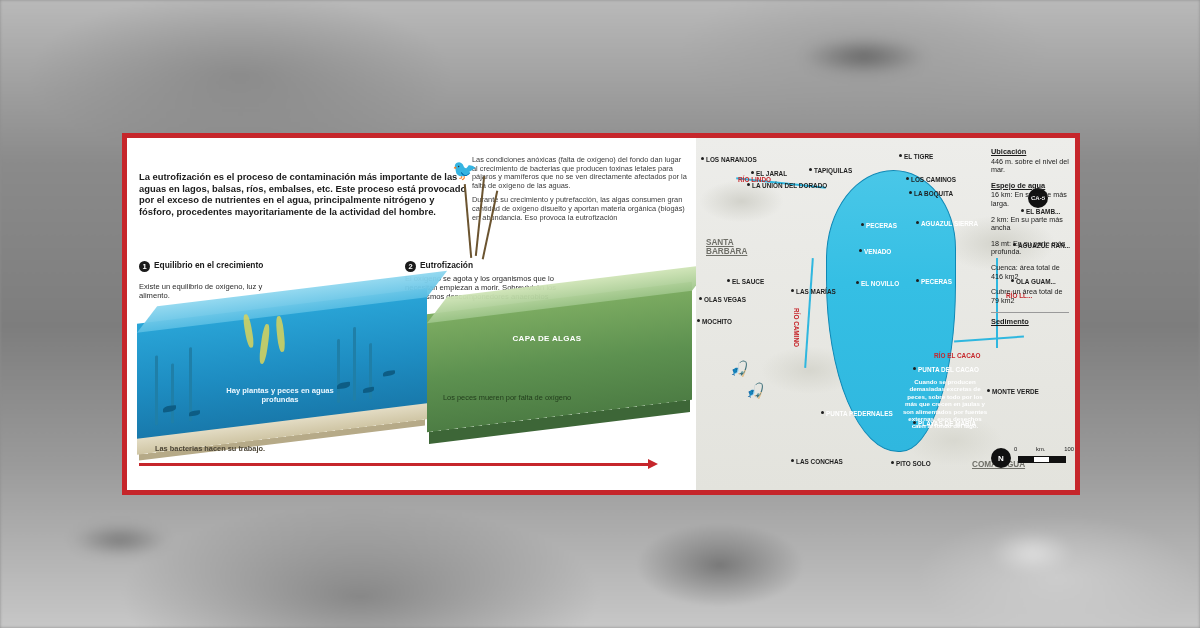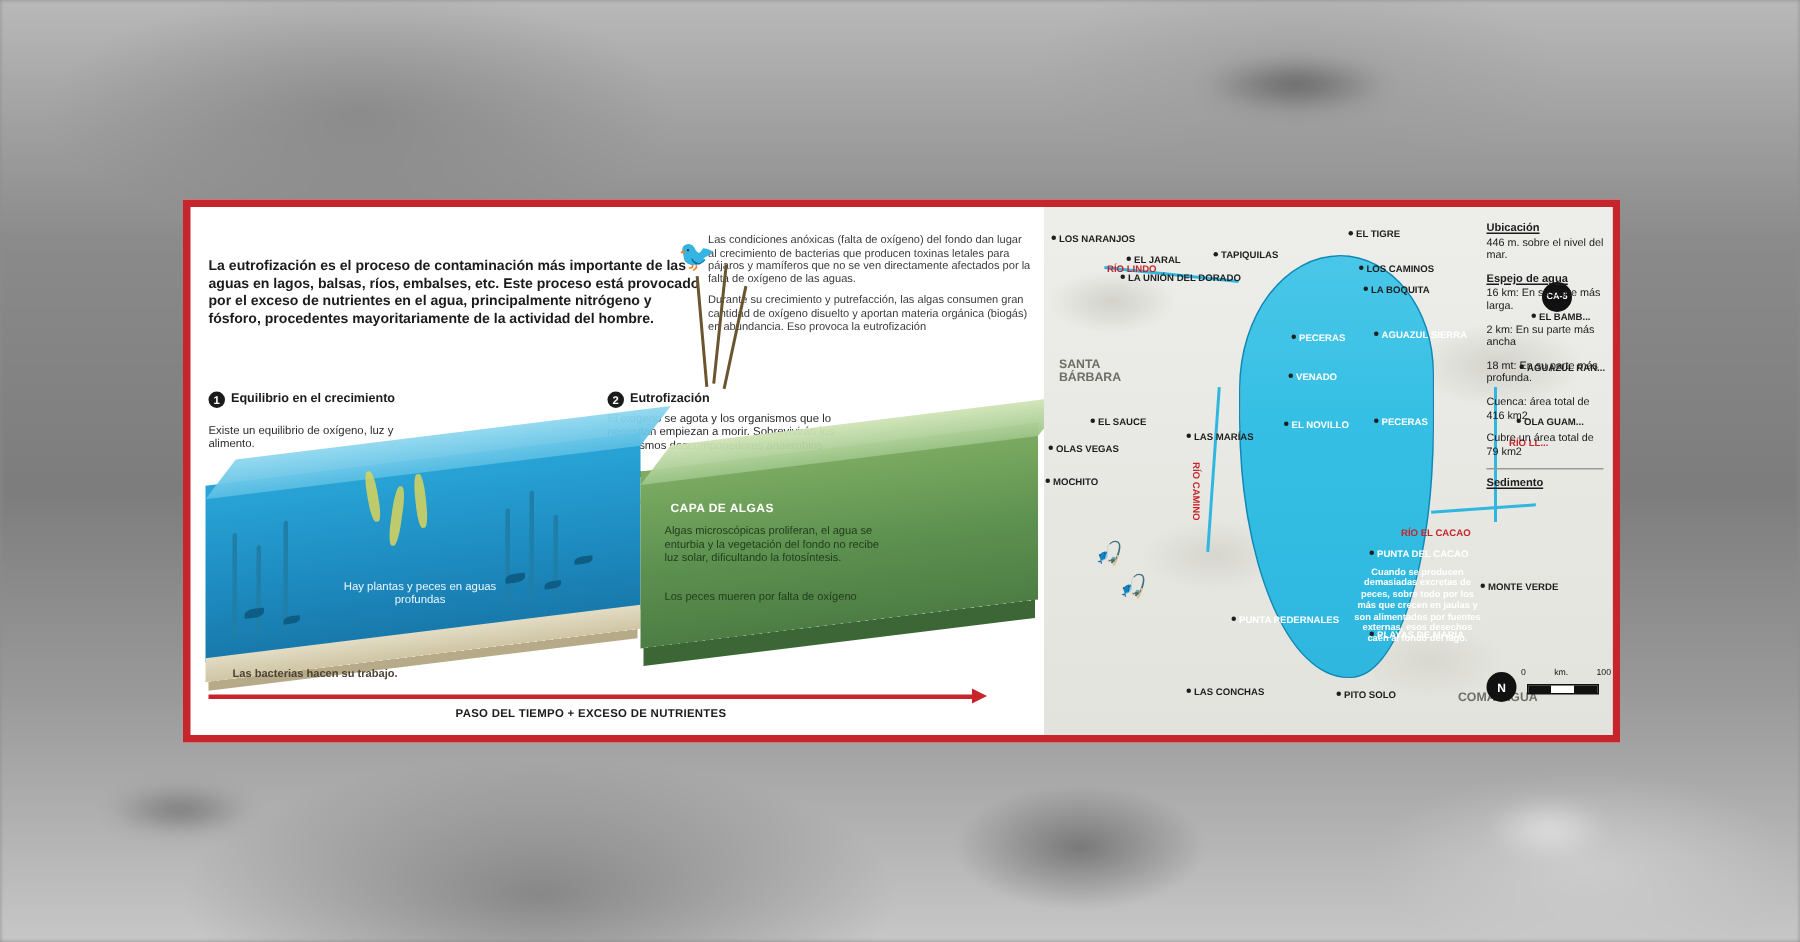--- a/index.html
+++ b/index.html
@@ -88,29 +88,29 @@
     transform:skewY(-7deg);
     background:linear-gradient(180deg,#7fae63 0%,#5d9150 55%,#4d7d44 100%);
     box-shadow:0 14px 0 -2px #3d6637;
   }
   .greenblk .top{
     position:absolute;left:0;top:-15px;width:265px;height:24px;
     background:linear-gradient(180deg,#cfe4b6,#9cc488);
     transform:skewX(-40deg);transform-origin:left bottom;opacity:.95;
   }
   .capa{
-    position:absolute;left:320px;top:196px;width:200px;
+    position:absolute;left:320px;top:196px;width:200px;text-align:center;
     font-size:8px;font-weight:bold;color:#fff;letter-spacing:.3px;
   }
   .gtxt{position:absolute;left:316px;width:150px;font-size:7.4px;line-height:8.8px;color:#223d1c;}
   .gtxt.a{top:212px;}
   .gtxt.b{top:256px;}
   .wtxt{
     position:absolute;left:88px;top:248px;width:130px;text-align:center;
-    font-size:7.6px;line-height:9px;color:#eaf7ff;font-weight:normal;
+    font-size:7.6px;line-height:9px;color:#eaf7ff;font-weight:bold;
   }
   .bact{
     position:absolute;left:28px;top:306px;font-size:7.4px;color:#4a4334;font-weight:bold;
   }
   .arrowbar{
     position:absolute;left:12px;top:325px;width:510px;height:3px;background:#c6262b;
   }
   .arrowbar:after{
     content:"";position:absolute;right:-9px;top:-4px;border-left:10px solid #c6262b;
     border-top:5.5px solid transparent;border-bottom:5.5px solid transparent;
@@ -138,21 +138,21 @@
   .lake{
     position:absolute;left:130px;top:32px;width:128px;height:280px;
     background:linear-gradient(180deg,#49c7e8 0%,#35bfe4 40%,#2fb7df 100%);
     border:1.5px solid #0f88b5;
     border-radius:56% 52% 46% 60% / 34% 30% 64% 66%;
   }
   .riverline{position:absolute;background:#2fb7df;}
   .mlabel{position:absolute;font-size:6.4px;font-weight:bold;color:#1e1e1e;white-space:nowrap;}
   .mlabel.w{color:#ffffff;}
   .mlabel.r{color:#c6262b;}
-  .mlabel.big{font-size:8.2px;color:#6f6f68;}
+  .mlabel.big{font-size:8.2px;color:#6f6f68;text-decoration:underline;}
   .dot{position:absolute;width:3px;height:3px;background:#1e1e1e;border-radius:50%;}
   .shield{
     position:absolute;width:20px;height:20px;border-radius:50%;background:#111;color:#fff;
     font-size:6px;font-weight:bold;display:flex;align-items:center;justify-content:center;
   }
   .rnote{
     position:absolute;left:206px;top:240px;width:86px;text-align:center;
     font-size:6.2px;line-height:7.4px;color:#fff;font-weight:bold;
   }
   .fishicon{position:absolute;color:#d8482f;font-size:15px;}
@@ -224,25 +224,23 @@
     <div class="alga" style="left:134px;top:186px;width:7px;height:40px;transform:rotate(8deg);"></div>
     <div class="alga" style="left:150px;top:178px;width:7px;height:36px;transform:rotate(-6deg);"></div>
     <div class="wtxt">Hay plantas y peces en aguas profundas</div>
     <div class="sand"></div>
     <div class="bact">Las bacterias hacen su trabajo.</div>
 
     <div class="greenblk">
       <div class="top"></div>
     </div>
     <div class="capa">CAPA DE ALGAS</div>
-    <div class="gtxt a">Algas microscópicas proliferan, el agua se enturbia y la vegetación del fondo no recibe luz solar, dificultando la fotosíntesis.</div>
     <div class="gtxt b">Los peces mueren por falta de oxígeno</div>
 
     <div class="arrowbar"></div>
-    <div class="bottomlabel">PASO DEL TIEMPO + EXCESO DE NUTRIENTES</div>
   </div>
 
   <div class="right">
     <div class="terrain"></div>
 
     <div class="lake"></div>
 
     <div class="riverline" style="left:40px;top:44px;width:90px;height:2px;transform:rotate(6deg);"></div>
     <div class="riverline" style="left:112px;top:120px;width:2px;height:110px;transform:rotate(4deg);"></div>
     <div class="riverline" style="left:258px;top:200px;width:70px;height:2px;transform:rotate(-4deg);"></div>

